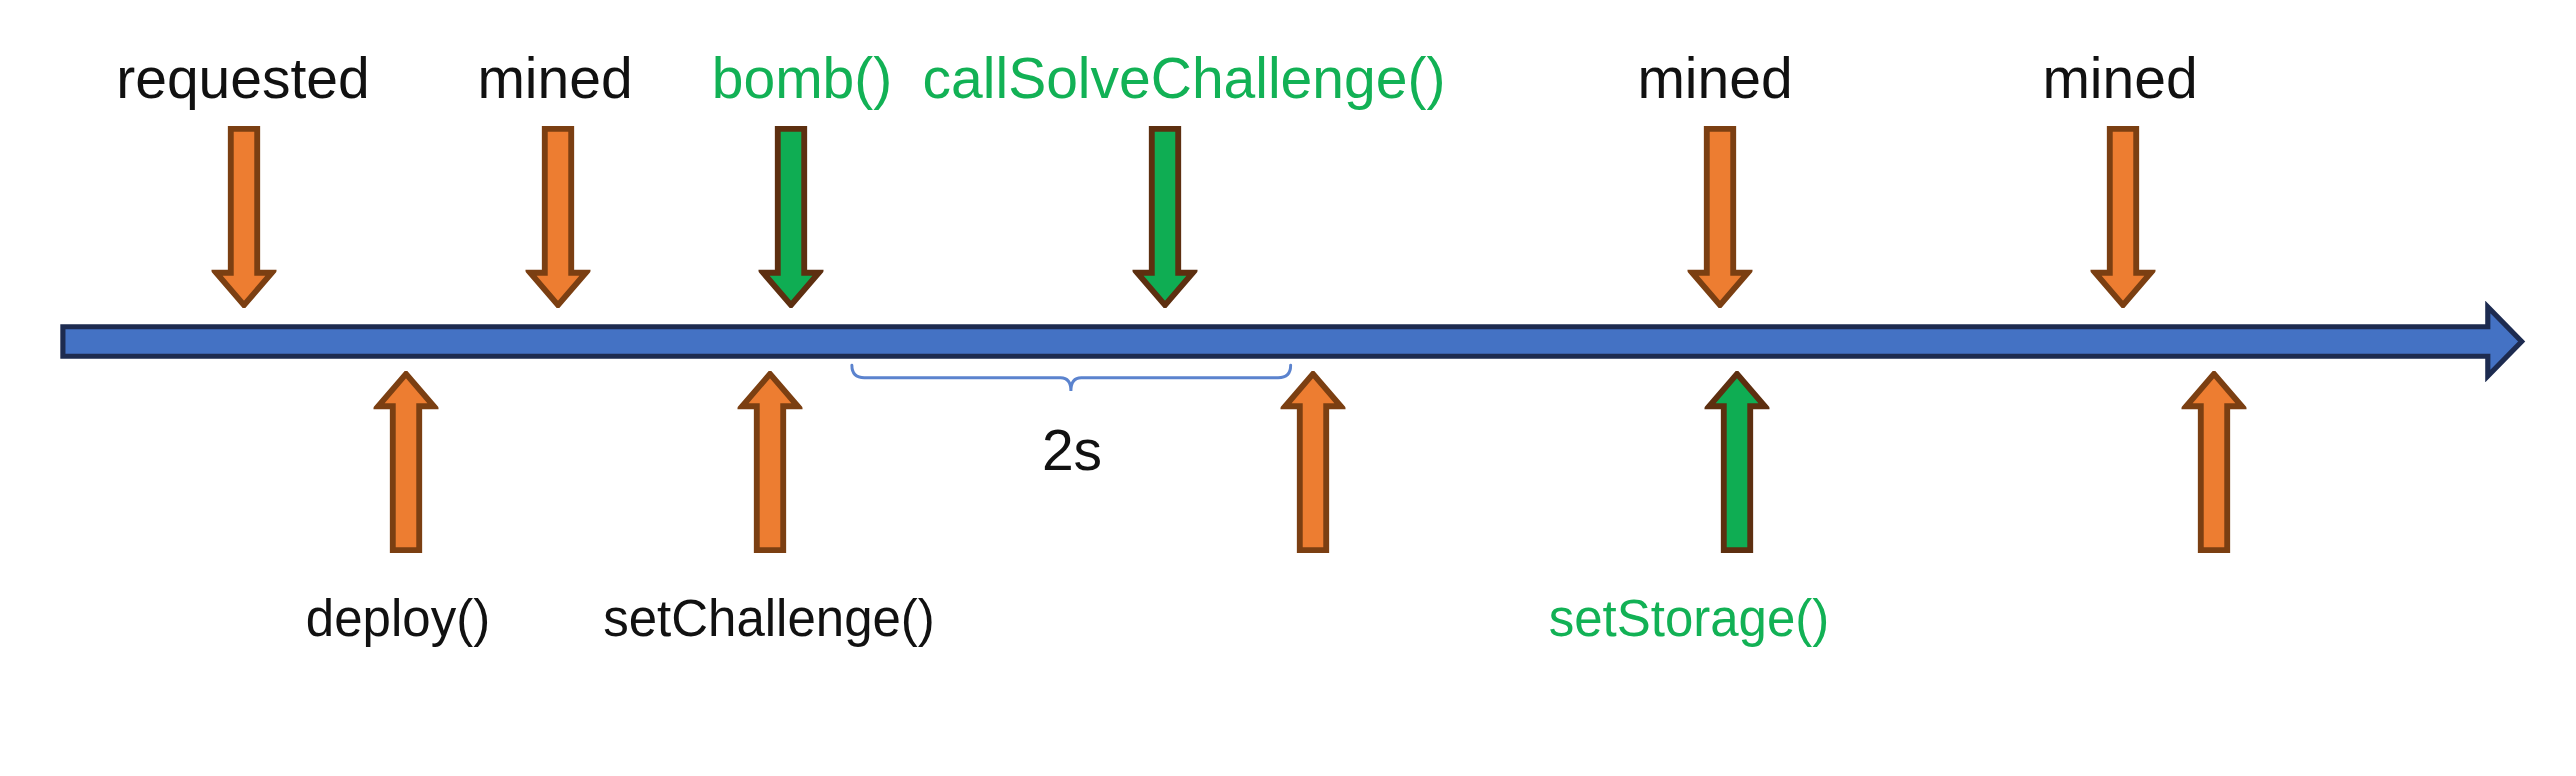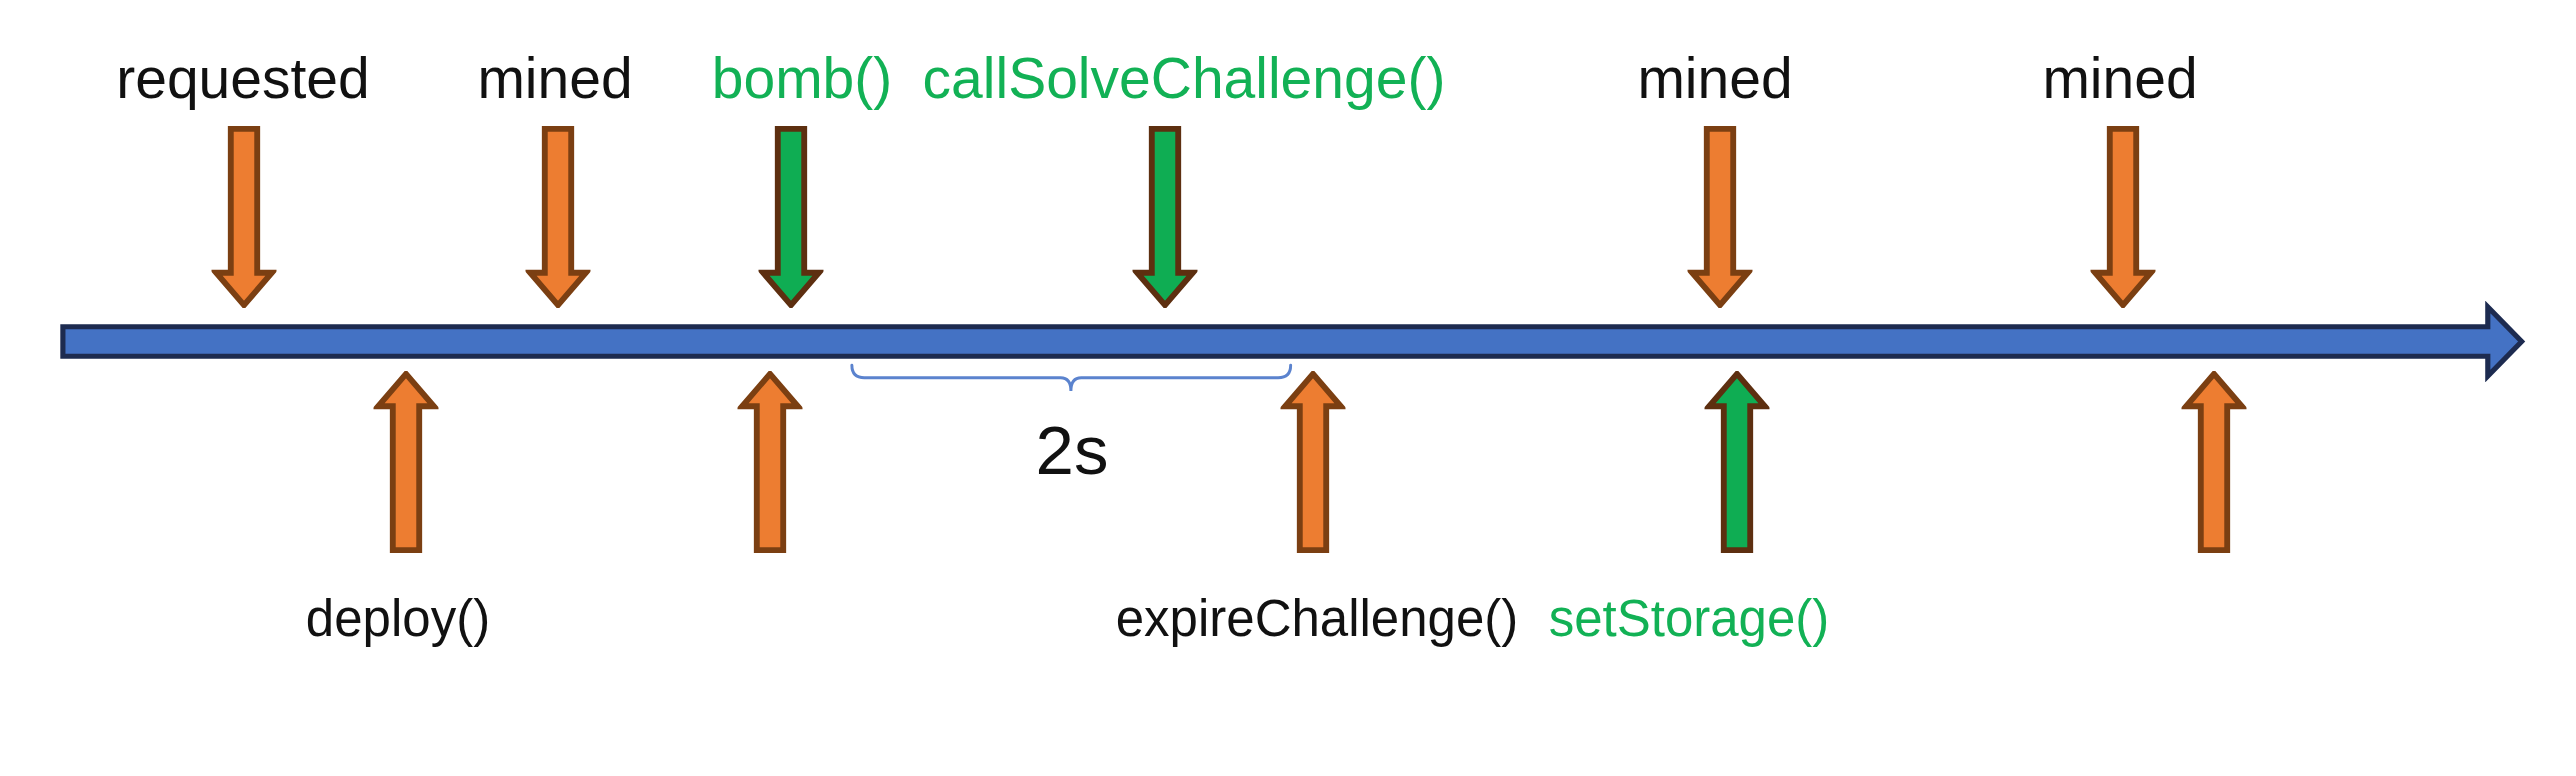--- a/index.html
+++ b/index.html
@@ -25,21 +25,21 @@
   .arrow polygon{stroke-width:8;stroke-linejoin:miter;}
   .arrow.orange polygon{fill:var(--orange-fill);stroke:var(--orange-outline);}
   .arrow.green  polygon{fill:var(--green-fill); stroke:var(--green-outline);}
   .axis-svg{position:absolute;left:57px;top:301px;}
   .axis-svg path{fill:var(--axis-fill);stroke:var(--axis-outline);stroke-width:7;stroke-linejoin:miter;}
   .bracket-svg{position:absolute;left:846px;top:360px;}
   .bracket-svg path{fill:none;stroke:var(--bracket-blue);stroke-width:4;stroke-linecap:round;}
   .interval-label{
     position:absolute;left:1072px;top:415px;
     transform:translateX(-50%);
-    font-size:69px;line-height:71px;color:var(--text-black);
+    font-size:57px;line-height:71px;color:var(--text-black);
     white-space:nowrap;
   }
 </style>
 </head>
 <body>
 
 <div class="stage">
 
   <svg class="axis-svg" width="2472" height="81" viewBox="0 0 3360 110">
     <path d="M8,35 H3304 V8 L3350,55 L3304,102 V75 H8 Z"></path>
@@ -81,21 +81,21 @@
     <polygon points="26,244 62,244 62,48 82,48 44,4 6,48 26,48"></polygon>
   </svg>
   <svg class="arrow green" style="left:1737px;top:371px;" width="65" height="182" viewBox="0 0 88 248">
     <polygon points="26,244 62,244 62,48 82,48 44,4 6,48 26,48"></polygon>
   </svg>
   <svg class="arrow orange" style="left:2214px;top:371px;" width="65" height="182" viewBox="0 0 88 248">
     <polygon points="26,244 62,244 62,48 82,48 44,4 6,48 26,48"></polygon>
   </svg>
 
   <div class="evt-label bottom" style="left:398px;">deploy()</div>
-  <div class="evt-label bottom" style="left:1317px;">expireChallenge()</div>
+  <div class="evt-label bottom" style="left:769px;">setChallenge()</div>
   <div class="evt-label bottom green" style="left:1689px;">setStorage()</div>
 
   <svg class="bracket-svg" width="452" height="37" viewBox="0 0 615 50">
     <path d="M8,7 Q8,24 25,24 L292,24 Q306,24 306,42 Q306,24 320,24 L588,24 Q605,24 605,7"></path>
   </svg>
   <div class="interval-label">2s</div>
 
 </div>
 
 

